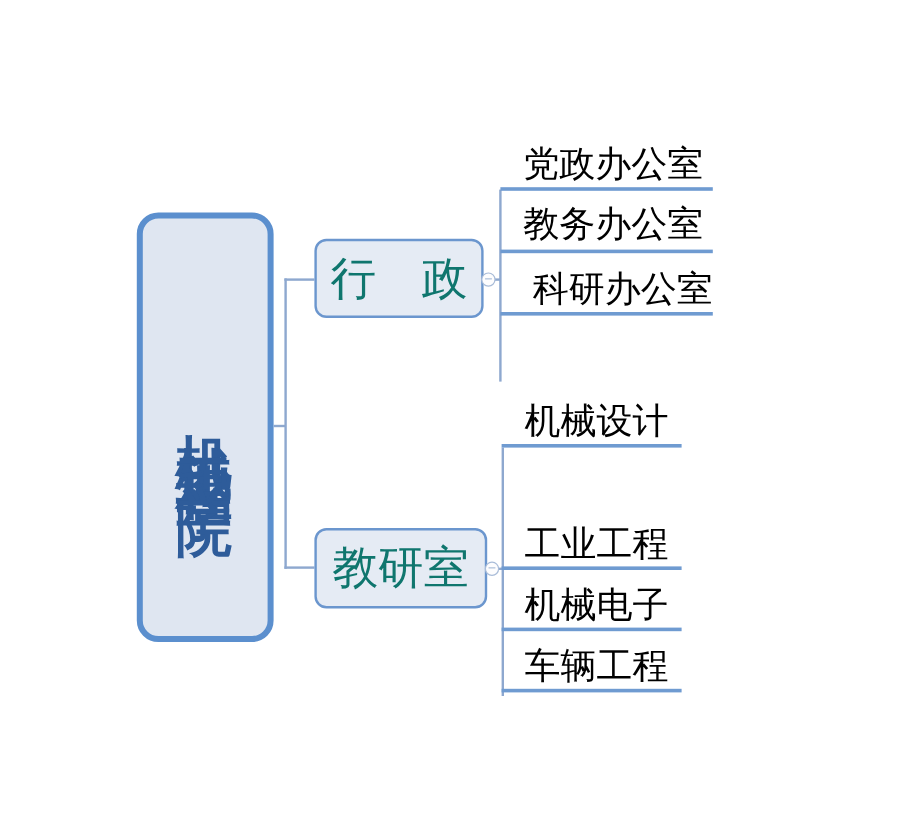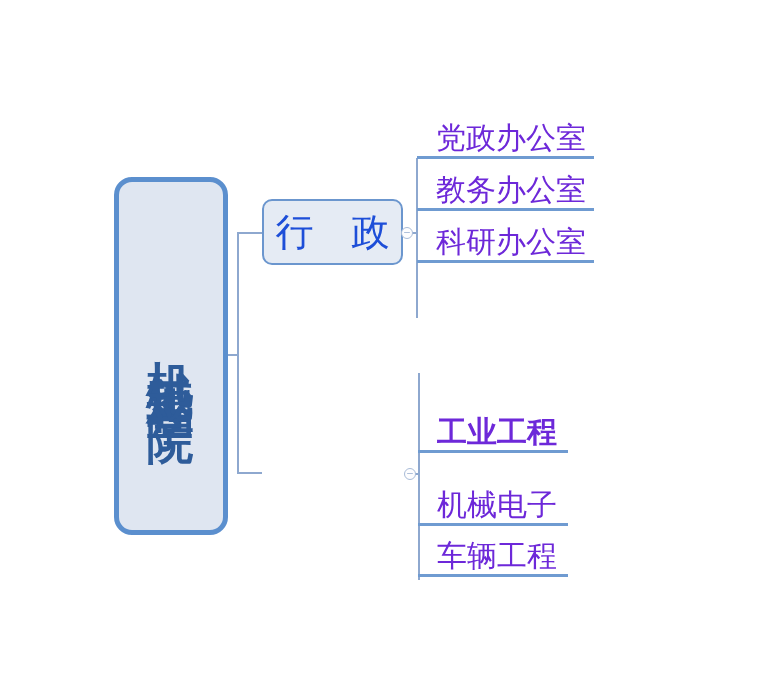--- a/index.html
+++ b/index.html
@@ -16,39 +16,39 @@
   .root-topic .vlabel{
     writing-mode:vertical-rl;text-orientation:upright;
     font-size:47px;font-weight:700;color:#2e5c9a;letter-spacing:11px;
     line-height:1;white-space:nowrap;
   }
   
   .branch-topic{
     position:absolute;box-sizing:border-box;background:#e5ebf4;
     border:2px solid #6b96ce;border-radius:10px;
     display:flex;align-items:center;justify-content:center;
-    font-size:38px;color:#1d4ed8;white-space:nowrap;
+    font-size:38px;color:#0f766e;white-space:nowrap;
   }
   .branch-admin{left:262px;top:199px;width:141px;height:66px;}
   .branch-teach{left:262px;top:440px;width:144px;height:67px;}
   
   .line{position:absolute;background:#8ea8cf;}
   .h2{height:2px;} .w2{width:2px;}
   
   .toggle{
     position:absolute;width:12px;height:12px;box-sizing:border-box;
     border:1px solid #a9bcd8;border-radius:50%;background:#fdfdfe;
     color:#a9bcd8;font-size:11px;line-height:9px;text-align:center;
     font-family:"DejaVu Sans Mono",monospace;cursor:pointer;
   }
   
   .subtopic{
     position:absolute;box-sizing:border-box;height:38px;
     border-bottom:3px solid #6f9bd1;
-    font-size:30px;line-height:34px;color:#6d28d9;white-space:nowrap;
+    font-size:30px;line-height:34px;color:#000000;white-space:nowrap;
     padding-left:19px;
   }
 </style>
 </head>
 <body>
 
 <div class="canvas">
 
   <div class="root-topic">
     <div class="vlabel">机械工程学院</div>
@@ -65,35 +65,41 @@
 
   <div class="line h2" style="left:403px;top:232px;width:14px;"></div>
   <div class="toggle" style="left:401px;top:227px;">
     <span>−</span>
   </div>
   <div class="line w2" style="left:416px;top:158px;height:160px;"></div>
 
   <div class="subtopic" style="left:417px;top:121px;width:177px;">
     <span>党政办公室</span>
   </div>
-  <div class="subtopic" style="left:417px;top:173px;width:177px;">
+  <div class="subtopic" style="left:417px;top:173px;width:177px;font-family:Liberation Mono, monospace;">
     <span>教务办公室</span>
   </div>
-  <div class="subtopic" style="left:417px;top:225px;width:177px;">
+  <div class="subtopic" style="left:417px;top:225px;width:177px;text-align:right;">
     <span>科研办公室</span>
   </div>
 
+  <div class="branch-topic branch-teach">
+    <span>教研室</span>
+  </div>
 
   <div class="line h2" style="left:406px;top:473px;width:13px;"></div>
   <div class="toggle" style="left:404px;top:468px;">
     <span>−</span>
   </div>
   <div class="line w2" style="left:418px;top:373px;height:207px;"></div>
 
-  <div class="subtopic" style="left:418px;top:415px;width:150px;font-weight:bold;">
+  <div class="subtopic" style="left:418px;top:335px;width:150px;">
+    <span>机械设计</span>
+  </div>
+  <div class="subtopic" style="left:418px;top:437px;width:150px;">
     <span>工业工程</span>
   </div>
   <div class="subtopic" style="left:418px;top:488px;width:150px;">
     <span>机械电子</span>
   </div>
   <div class="subtopic" style="left:418px;top:539px;width:150px;">
     <span>车辆工程</span>
   </div>
 
 </div>

